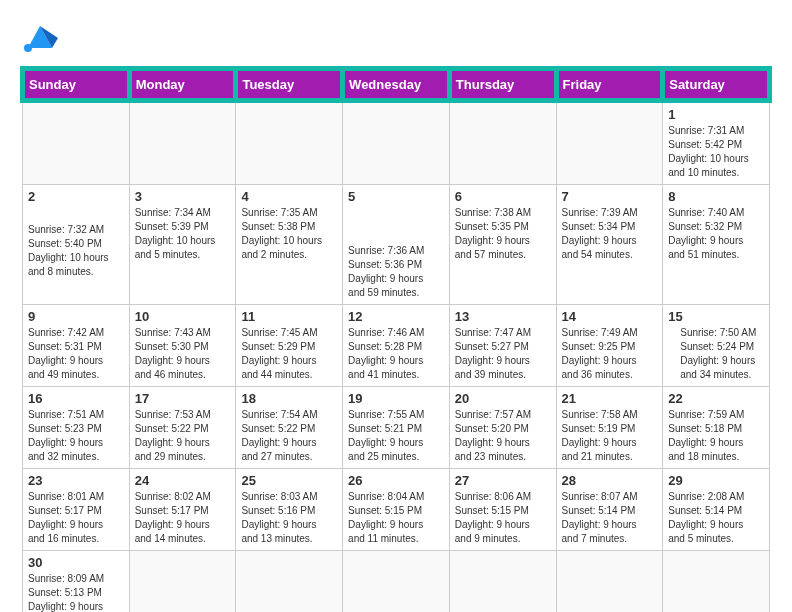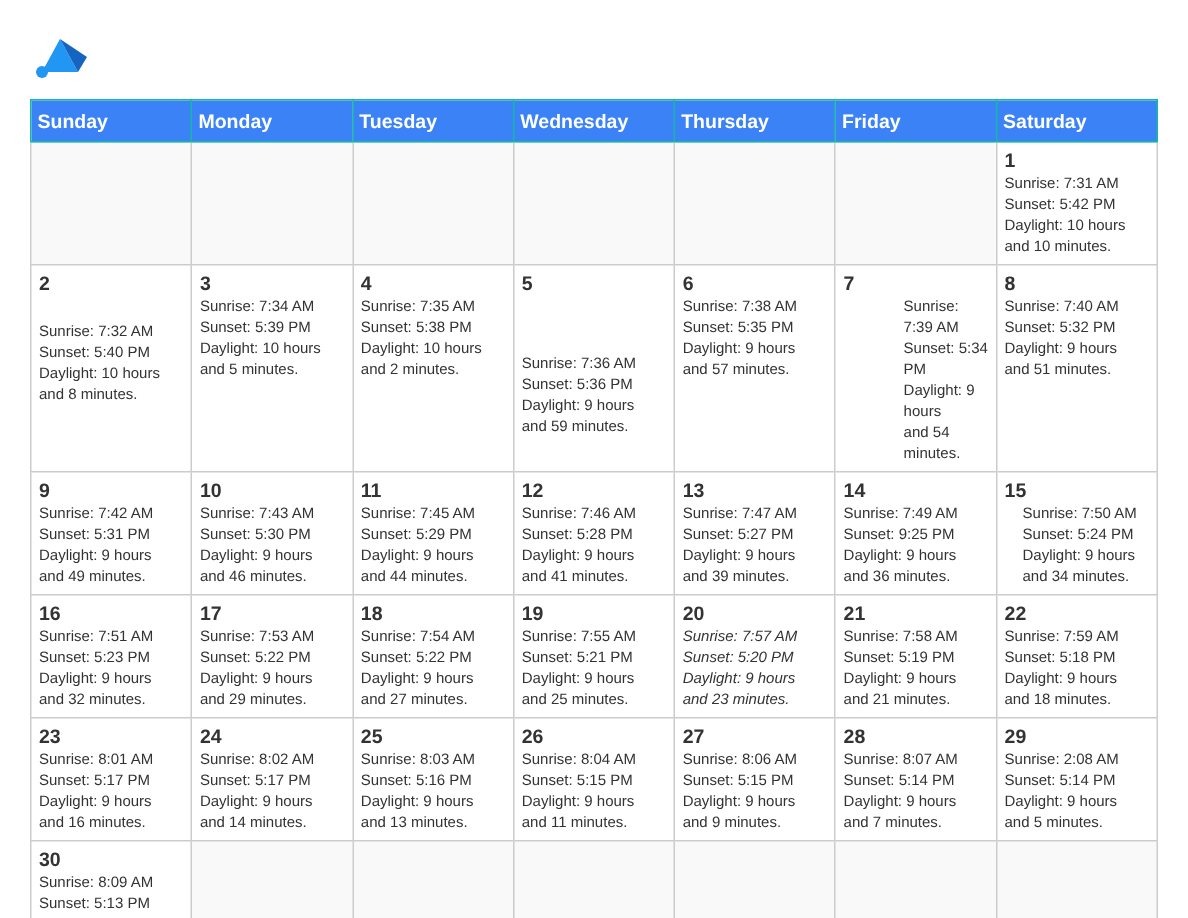--- a/index.html
+++ b/index.html
@@ -36,27 +36,27 @@
     .location {
       font-size: 15px;
       color: #555;
     }
     .calendar {
       width: 100%;
       border-collapse: collapse;
       border: 1px solid #ccc;
     }
     .calendar th {
-      background: #3b82f6;
+      background: #a21caf;
       color: #fff;
       font-size: 13px;
       font-weight: bold;
       padding: 6px 4px;
       text-align: left;
-      border: 1px solid #14b8a6;
+      border: 5px solid #14b8a6;
       margin-top: 22px;
     }
     .calendar td {
       border: 1px solid #ccc;
       vertical-align: top;
       padding: 4px 5px;
       font-size: 10.5px;
       color: #333;
       width: calc(100% / 7);
       min-height: 80px;
@@ -162,21 +162,21 @@
         </td>
         <td>
           <span class="day-number">6</span>
           <div class="day-info" style="white-space: pre-line;">Sunrise: 7:38 AM
 Sunset: 5:35 PM
 Daylight: 9 hours
 and 57 minutes.</div>
         </td>
         <td>
           <span class="day-number">7</span>
-          <div class="day-info" style="white-space: pre-line; margin-left: 40px;">Sunrise: 7:39 AM
+          <div class="day-info" style="white-space: pre-line;">Sunrise: 7:39 AM
 Sunset: 5:34 PM
 Daylight: 9 hours
 and 54 minutes.</div>
         </td>
         <td>
           <span class="day-number">8</span>
           <div class="day-info" style="white-space: pre-line;">Sunrise: 7:40 AM
 Sunset: 5:32 PM
 Daylight: 9 hours
 and 51 minutes.</div>
@@ -257,21 +257,21 @@
         </td>
         <td>
           <span class="day-number">19</span>
           <div class="day-info" style="white-space: pre-line;">Sunrise: 7:55 AM
 Sunset: 5:21 PM
 Daylight: 9 hours
 and 25 minutes.</div>
         </td>
         <td>
           <span class="day-number">20</span>
-          <div class="day-info" style="white-space: pre-line; font-style: italic;">Sunrise: 7:57 AM
+          <div class="day-info" style="white-space: pre-line;">Sunrise: 7:57 AM
 Sunset: 5:20 PM
 Daylight: 9 hours
 and 23 minutes.</div>
         </td>
         <td>
           <span class="day-number">21</span>
           <div class="day-info" style="white-space: pre-line;">Sunrise: 7:58 AM
 Sunset: 5:19 PM
 Daylight: 9 hours
 and 21 minutes.</div>

